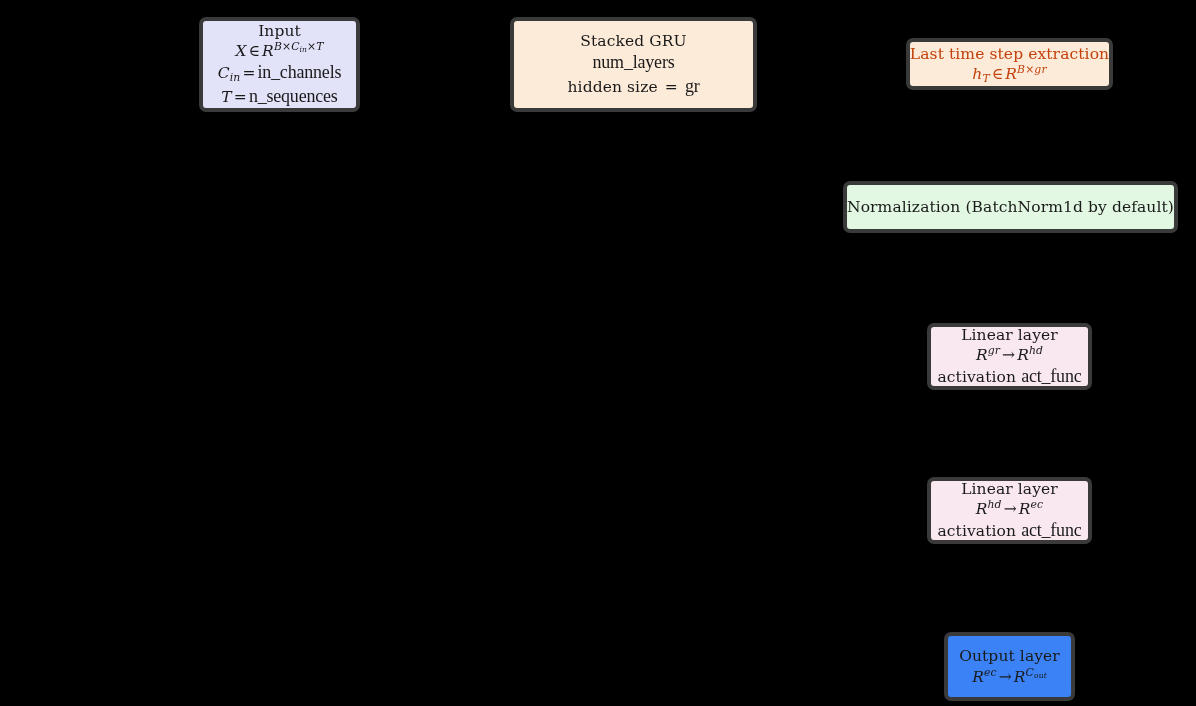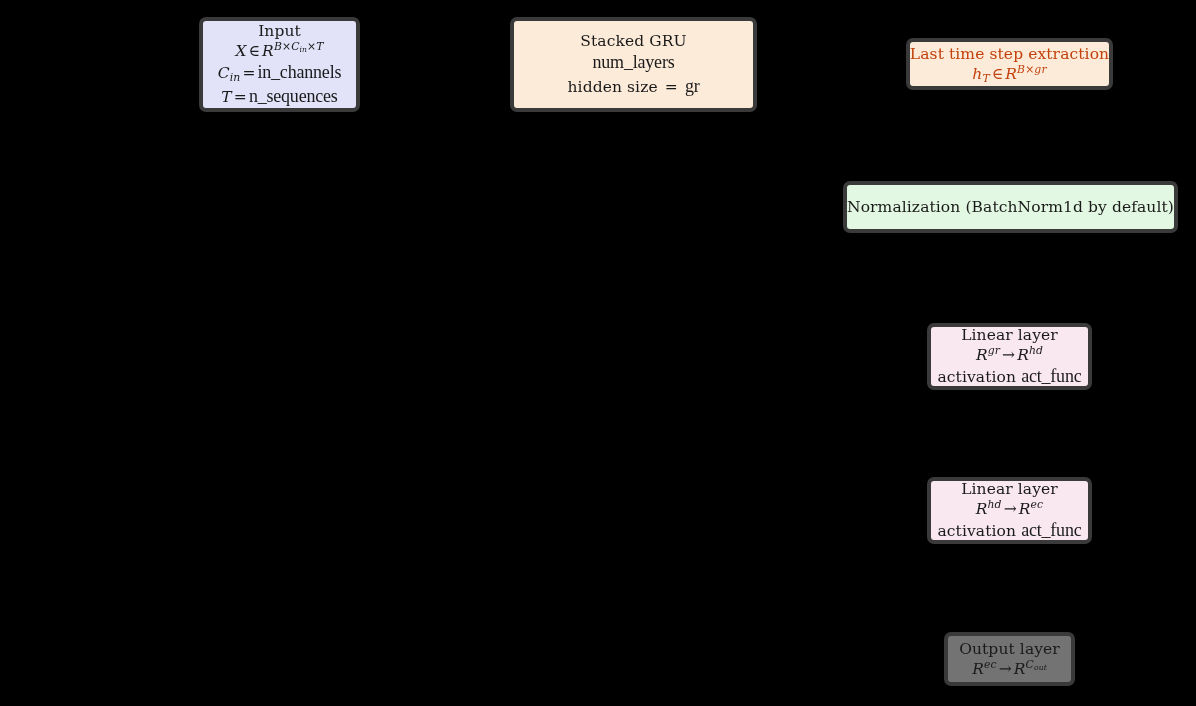--- a/index.html
+++ b/index.html
@@ -81,17 +81,17 @@
     <div class="node" style="left: 927px; top: 323px; width: 165px; height: 67px; background: rgb(249, 232, 240); border-color: rgb(58, 58, 58); color: rgb(26, 26, 26);">
       <span class="ln">Linear layer</span>
       <span class="ln"><span class="mi">R</span><sup><span class="mi">gr</span></sup><span class="op">→</span><span class="mi">R</span><sup><span class="mi">hd</span></sup></span>
       <span class="ln">activation <span class="tt">act_func</span></span>
     </div>
     <div class="node" style="left: 927px; top: 477px; width: 165px; height: 67px; background: rgb(249, 232, 240); border-color: rgb(58, 58, 58); color: rgb(26, 26, 26);">
       <span class="ln">Linear layer</span>
       <span class="ln"><span class="mi">R</span><sup><span class="mi">hd</span></sup><span class="op">→</span><span class="mi">R</span><sup><span class="mi">ec</span></sup></span>
       <span class="ln">activation <span class="tt">act_func</span></span>
     </div>
-    <div class="node" style="left: 944px; top: 632px; width: 131px; height: 54px; background: #737373; border-color: rgb(58, 58, 58); color: rgb(26, 26, 26);">
+    <div class="node" style="left: 944px; top: 632px; width: 131px; height: 69px; background: #3b82f6; border-color: rgb(58, 58, 58); color: rgb(26, 26, 26);">
       <span class="ln">Output layer</span>
       <span class="ln"><span class="mi">R</span><sup><span class="mi">ec</span></sup><span class="op">→</span><span class="mi">R</span><sup><span class="mi">C</span><sub><span class="mi">out</span></sub></sup></span>
     </div>
   </div>
 
 </body></html>

